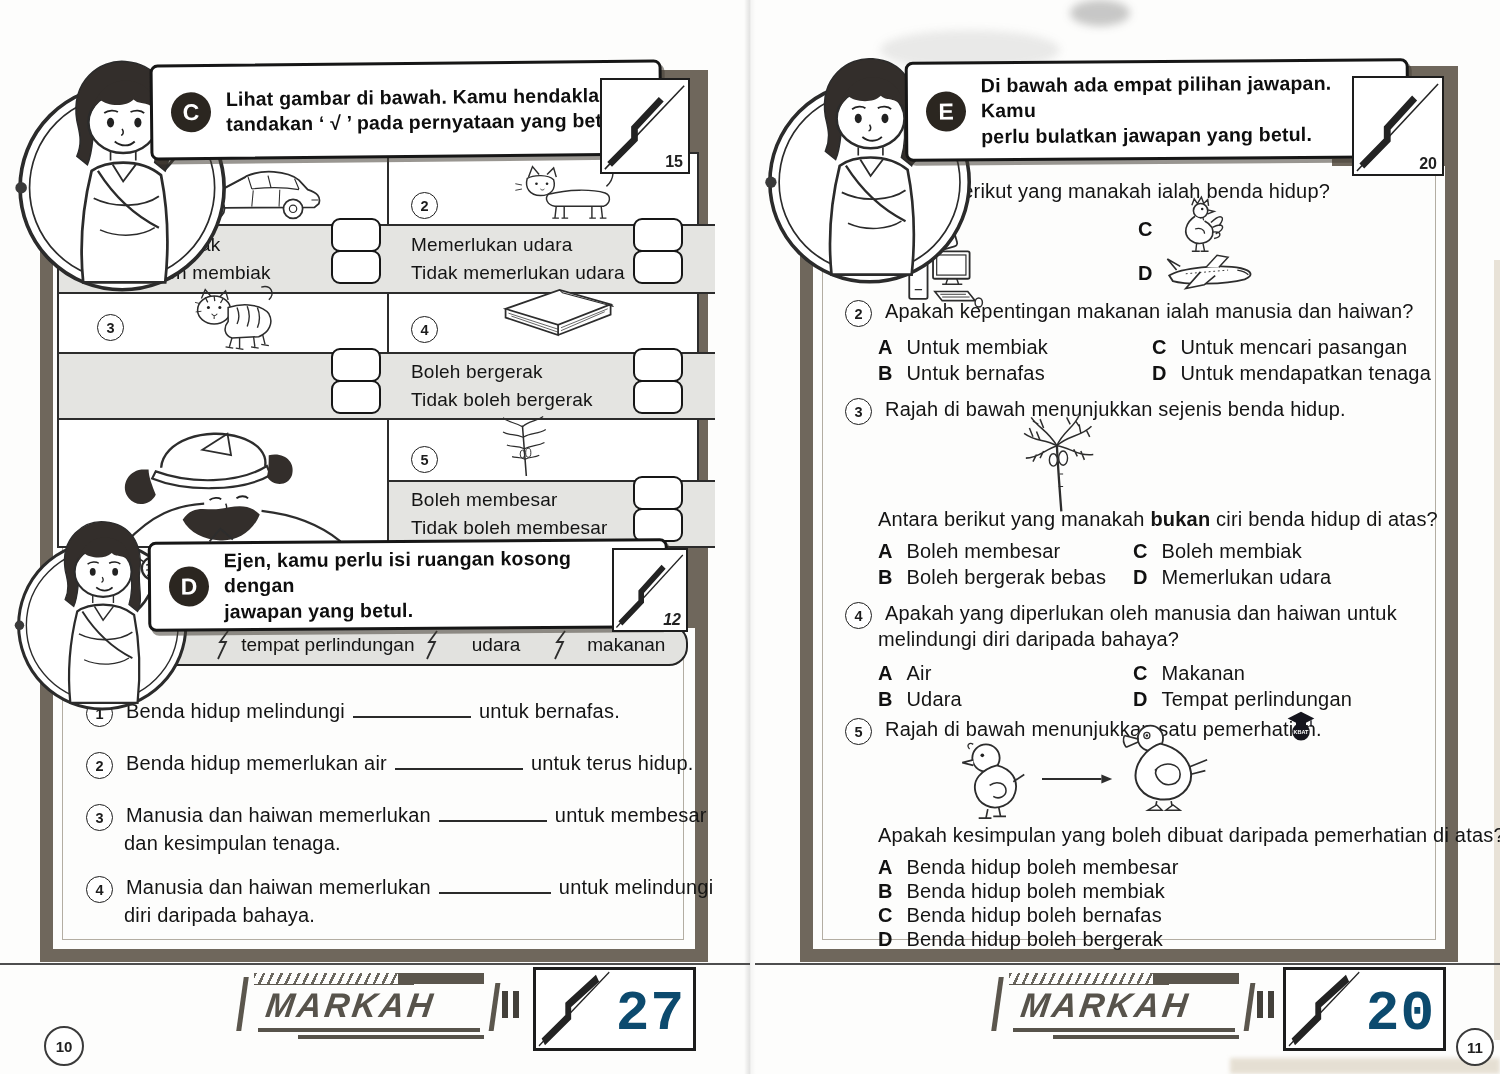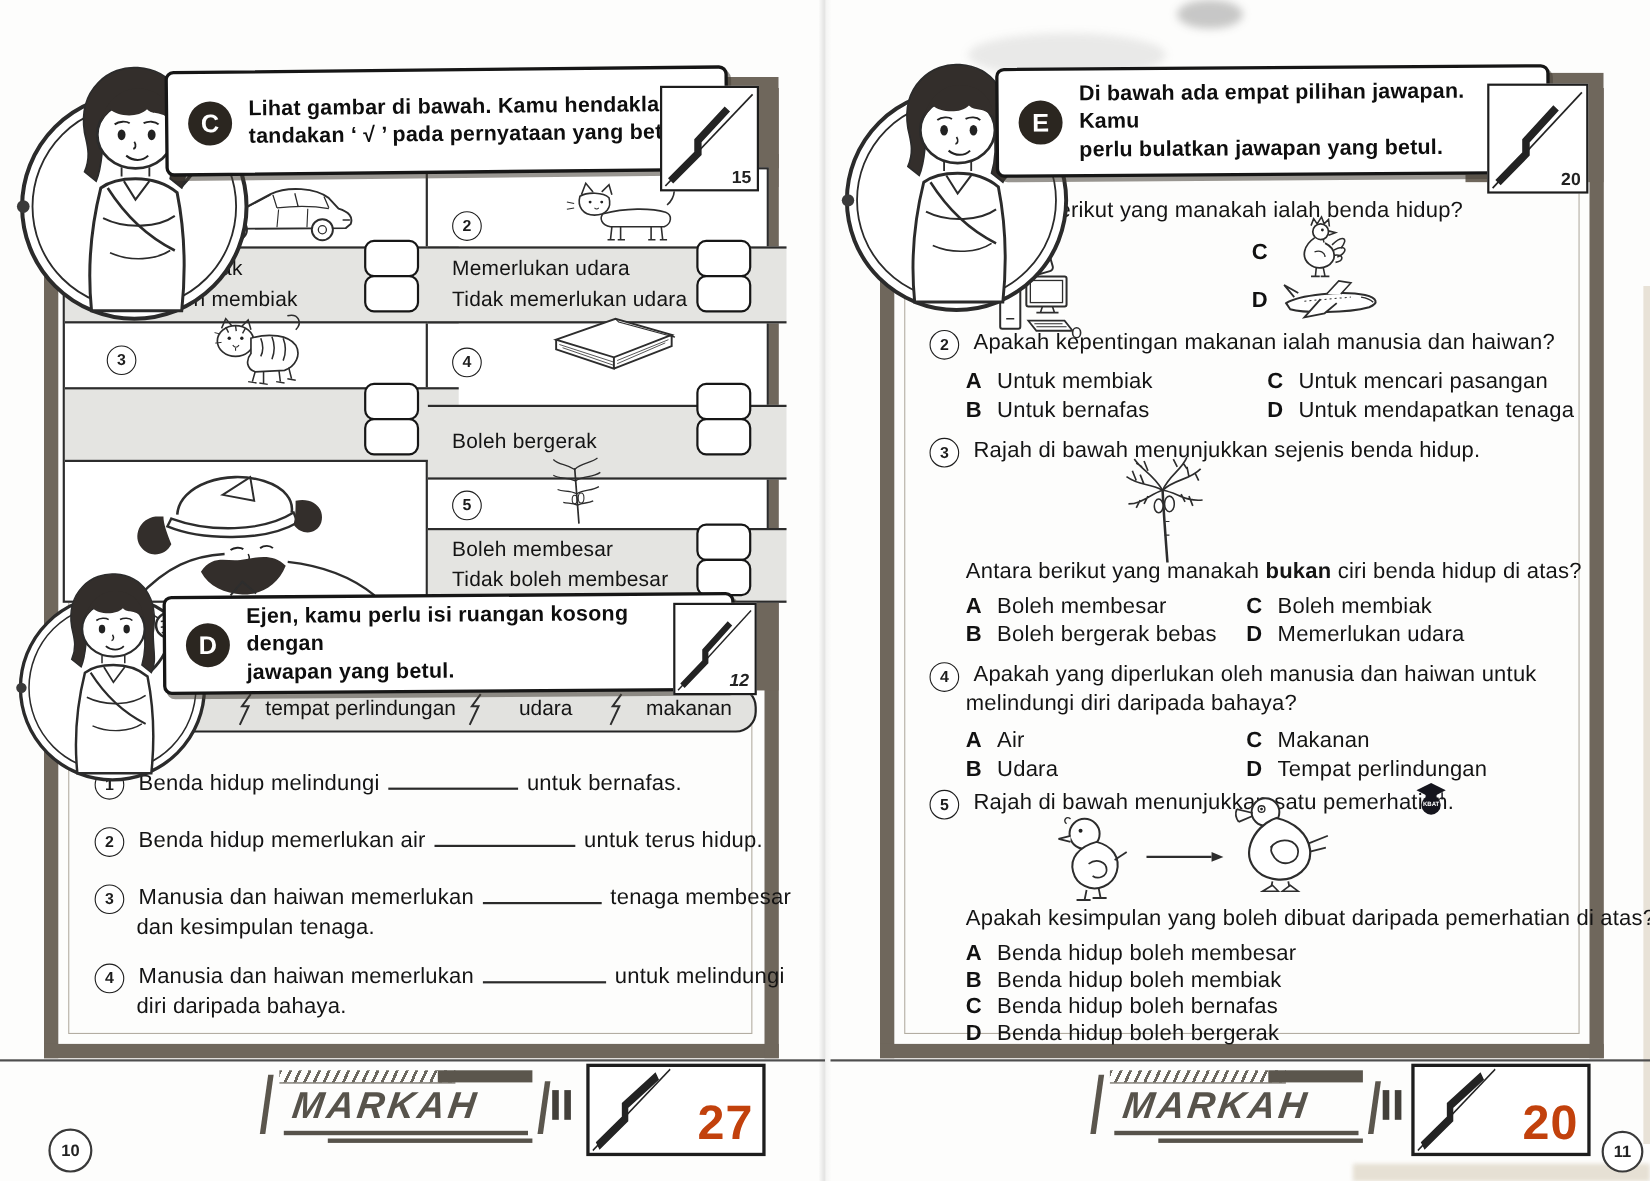--- a/index.html
+++ b/index.html
@@ -15,21 +15,21 @@
     display:flex;align-items:center;gap:15px;padding:0 18px;z-index:6;box-shadow:3px 4px 0 rgba(70,64,55,.55);}
   .letter-circle{flex:0 0 auto;width:40px;height:40px;border-radius:50%;background:#2b2620;color:#fff;
     font-weight:800;font-size:23px;display:flex;align-items:center;justify-content:center;}
   .banner-text{font-weight:700;font-size:19.5px;line-height:1.3;color:#0e0e0e;letter-spacing:.2px;}
   
   .scorebox{position:absolute;background:#fff;border:2.5px solid #1d1d1d;z-index:7;}
   .scorebox svg{position:absolute;left:0;top:0;width:100%;height:100%;}
   .scorebox .num{position:absolute;right:5px;bottom:1px;font-weight:700;font-size:16px;color:#222;}
   .fsb{position:absolute;background:#fff;border:3px solid #1d1d1d;z-index:4;}
   .fsb svg{position:absolute;left:0;top:0;width:70%;height:100%;}
-  .fsb .num{position:absolute;right:8px;bottom:2px;font-weight:800;font-size:44px;color:#c2410c;letter-spacing:1px;}
+  .fsb .num{position:absolute;right:8px;bottom:2px;font-weight:800;font-size:56px;color:#0c4a6e;letter-spacing:1px;font-family:Liberation Mono, monospace;}
   
   #gridC{position:absolute;left:57px;top:152px;width:638px;height:392px;border:2.2px solid #2c2c2c;z-index:3;background:#fff;}
   .divider{position:absolute;left:328px;top:0;bottom:0;width:2.2px;background:#2c2c2c;}
   .band{position:absolute;background:#e4e4e1;border-top:2px solid #2c2c2c;border-bottom:2px solid #2c2c2c;
     display:flex;flex-direction:column;justify-content:center;}
   .stmt{font-size:19px;font-weight:500;line-height:1.5;color:#141414;letter-spacing:.2px;}
   .chk{position:absolute;width:46px;height:30px;background:#fff;border:2.5px solid #161616;border-radius:9px;z-index:4;}
   .qnum{flex:0 0 auto;width:25px;height:25px;border:1.7px solid #1d1d1d;border-radius:50%;
     font-size:14.5px;font-weight:600;display:flex;align-items:center;justify-content:center;background:#fff;}
   .numabs{position:absolute;width:25px;height:25px;border:1.7px solid #1d1d1d;border-radius:50%;
@@ -337,22 +337,23 @@
           </svg></div>
 
       <div class="numabs" style="left:352px;top:162px;">4</div>
       <div class="img" style="left:408px;top:130px;width:180px;height:62px;">
         <svg width="100%" height="100%" viewBox="0 0 185 85">
             <use href="#sym-book"></use>
           </svg></div>
 
       <div class="band" style="left:0;width:330px;top:198px;height:64px;padding-left:28px;">
       </div>
-      <div class="band" style="left:330px;width:304px;top:214px;height:64px;padding-left:22px;">
+      <div class="band" style="left:330px;width:304px;top:198px;height:64px;padding-left:22px;">
         <div class="stmt">Boleh bergerak</div>
+        <div class="stmt">Tidak boleh bergerak</div>
       </div>
       <div class="chk" style="left:272px;top:194px;"></div>
       <div class="chk" style="left:272px;top:226px;"></div>
       <div class="chk" style="left:574px;top:194px;"></div>
       <div class="chk" style="left:574px;top:226px;"></div>
 
       <div class="img" style="left:8px;top:260px;width:312px;height:130px;">
         <svg width="100%" height="100%" viewBox="0 0 330 145">
             <use href="#sym-man"></use>
           </svg></div>
@@ -409,21 +410,21 @@
     <div class="qrow" style="left:86px;top:700px;">
       <div class="qnum">1</div>
       <div class="qtext"><span>Benda hidup melindungi</span><span class="blank" style="width:118px;"></span><span>untuk bernafas.</span></div>
     </div>
     <div class="qrow" style="left:86px;top:752px;">
       <div class="qnum">2</div>
       <div class="qtext"><span>Benda hidup memerlukan air</span><span class="blank" style="width:128px;"></span><span>untuk terus hidup.</span></div>
     </div>
     <div class="qrow" style="left:86px;top:804px;">
       <div class="qnum">3</div>
-      <div class="qtext"><span>Manusia dan haiwan memerlukan</span><span class="blank" style="width:108px;"></span><span>tenaga membesar</span></div>
+      <div class="qtext"><span>Manusia dan haiwan memerlukan</span><span class="blank" style="width:108px;"></span><span>untuk membesar</span></div>
     </div>
     <div class="qtext abs" style="left:124px;top:832px;">dan kesimpulan tenaga.</div>
     <div class="qrow" style="left:86px;top:876px;">
       <div class="qnum">4</div>
       <div class="qtext"><span>Manusia dan haiwan memerlukan</span><span class="blank" style="width:112px;"></span><span>untuk melindungi</span></div>
     </div>
     <div class="qtext abs" style="left:124px;top:904px;">diri daripada bahaya.</div>
 
     <div class="footline" style="left:0;top:963px;width:750px;"></div>
     <div class="markah" style="left:240px;top:973px;">

